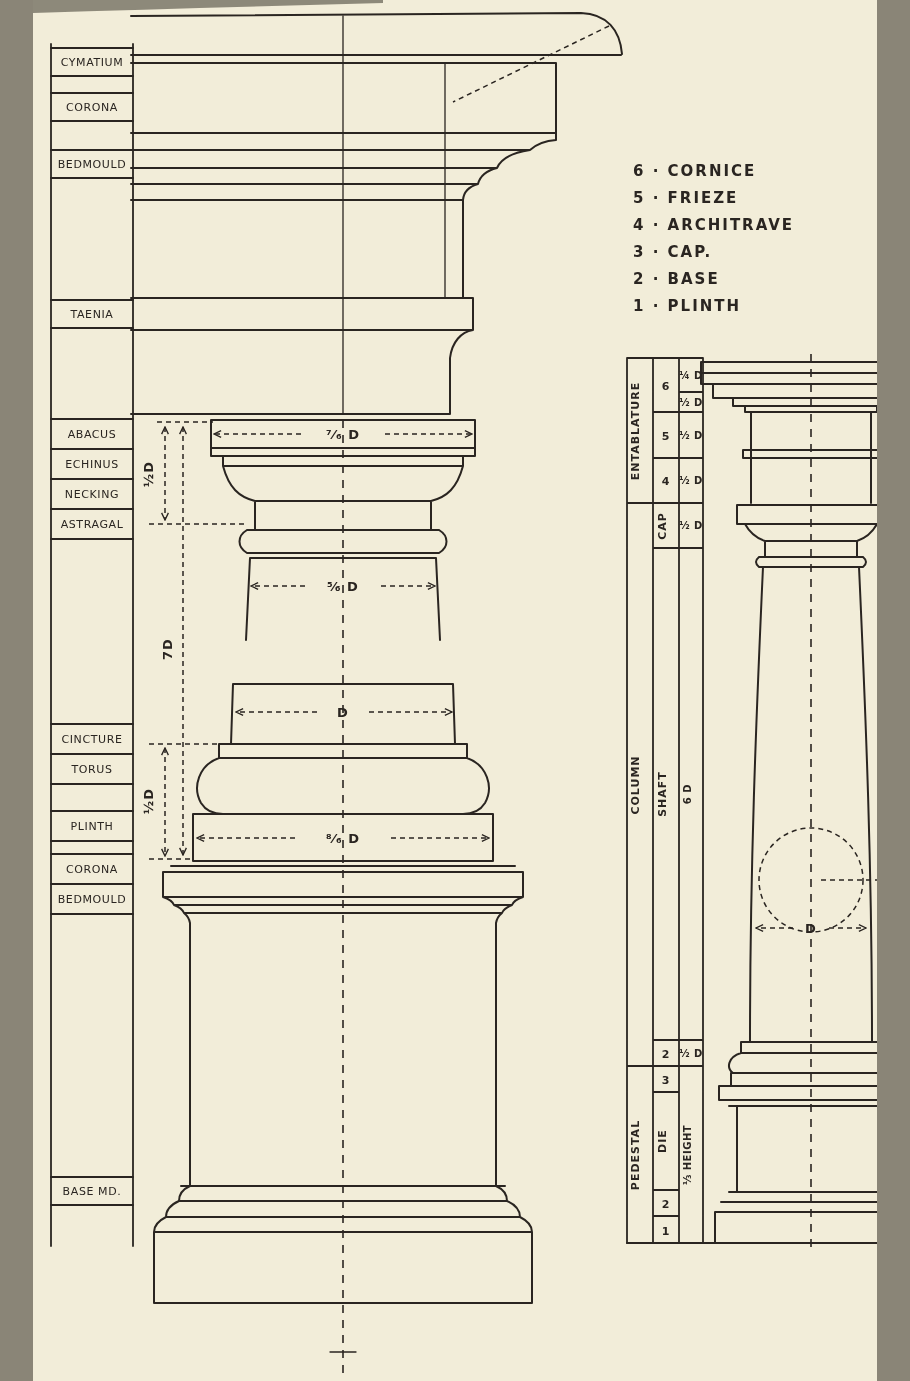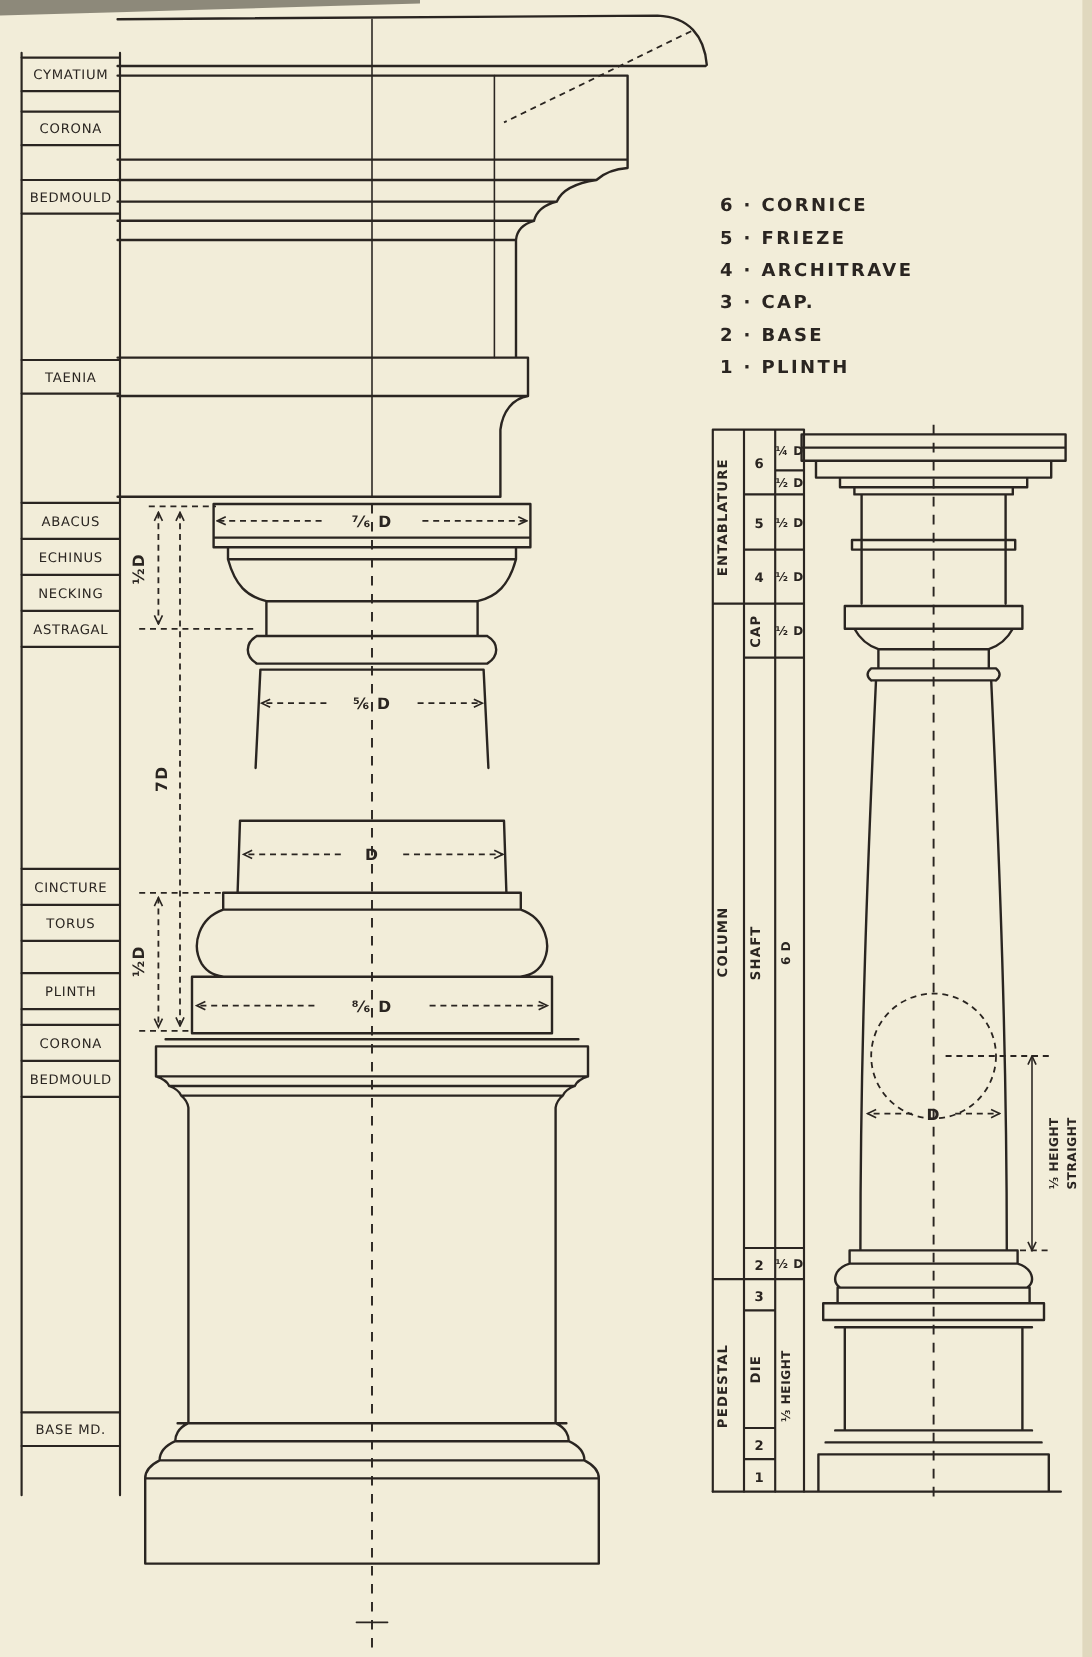--- a/index.html
+++ b/index.html
@@ -1,16 +1,16 @@
 <!DOCTYPE html>
 <html><head>
 <meta charset="utf-8">
 <style>
   html,body{margin:0;padding:0;background:#8a8577;}
-  .page{width:910px;height:1381px;position:relative;margin:0 auto;background:#f2edd9;overflow:hidden;}
+  .page{width:844px;height:1381px;position:relative;margin:0 auto;background:#f2edd9;overflow:hidden;}
   svg{display:block;}
   svg text{font-family:"DejaVu Sans","Liberation Sans",sans-serif;fill:#2a2521;}
   .lbl{font-size:11px;letter-spacing:0.6px;}
   .leg{font-size:15px;letter-spacing:2px;font-weight:600;}
   .dim{font-size:13px;letter-spacing:1px;font-weight:600;}
   .tbl{font-size:11px;letter-spacing:1px;font-weight:600;}
   .tblsm{font-size:10px;letter-spacing:0.5px;font-weight:600;}
   .s2{stroke:#2a2521;stroke-width:2;fill:none;stroke-linecap:round;stroke-linejoin:round;}
   .s1{stroke:#2a2521;stroke-width:1.3;fill:none;stroke-linecap:round;}
   .st{stroke:#2a2521;stroke-width:1.8;fill:none;stroke-linecap:round;}

